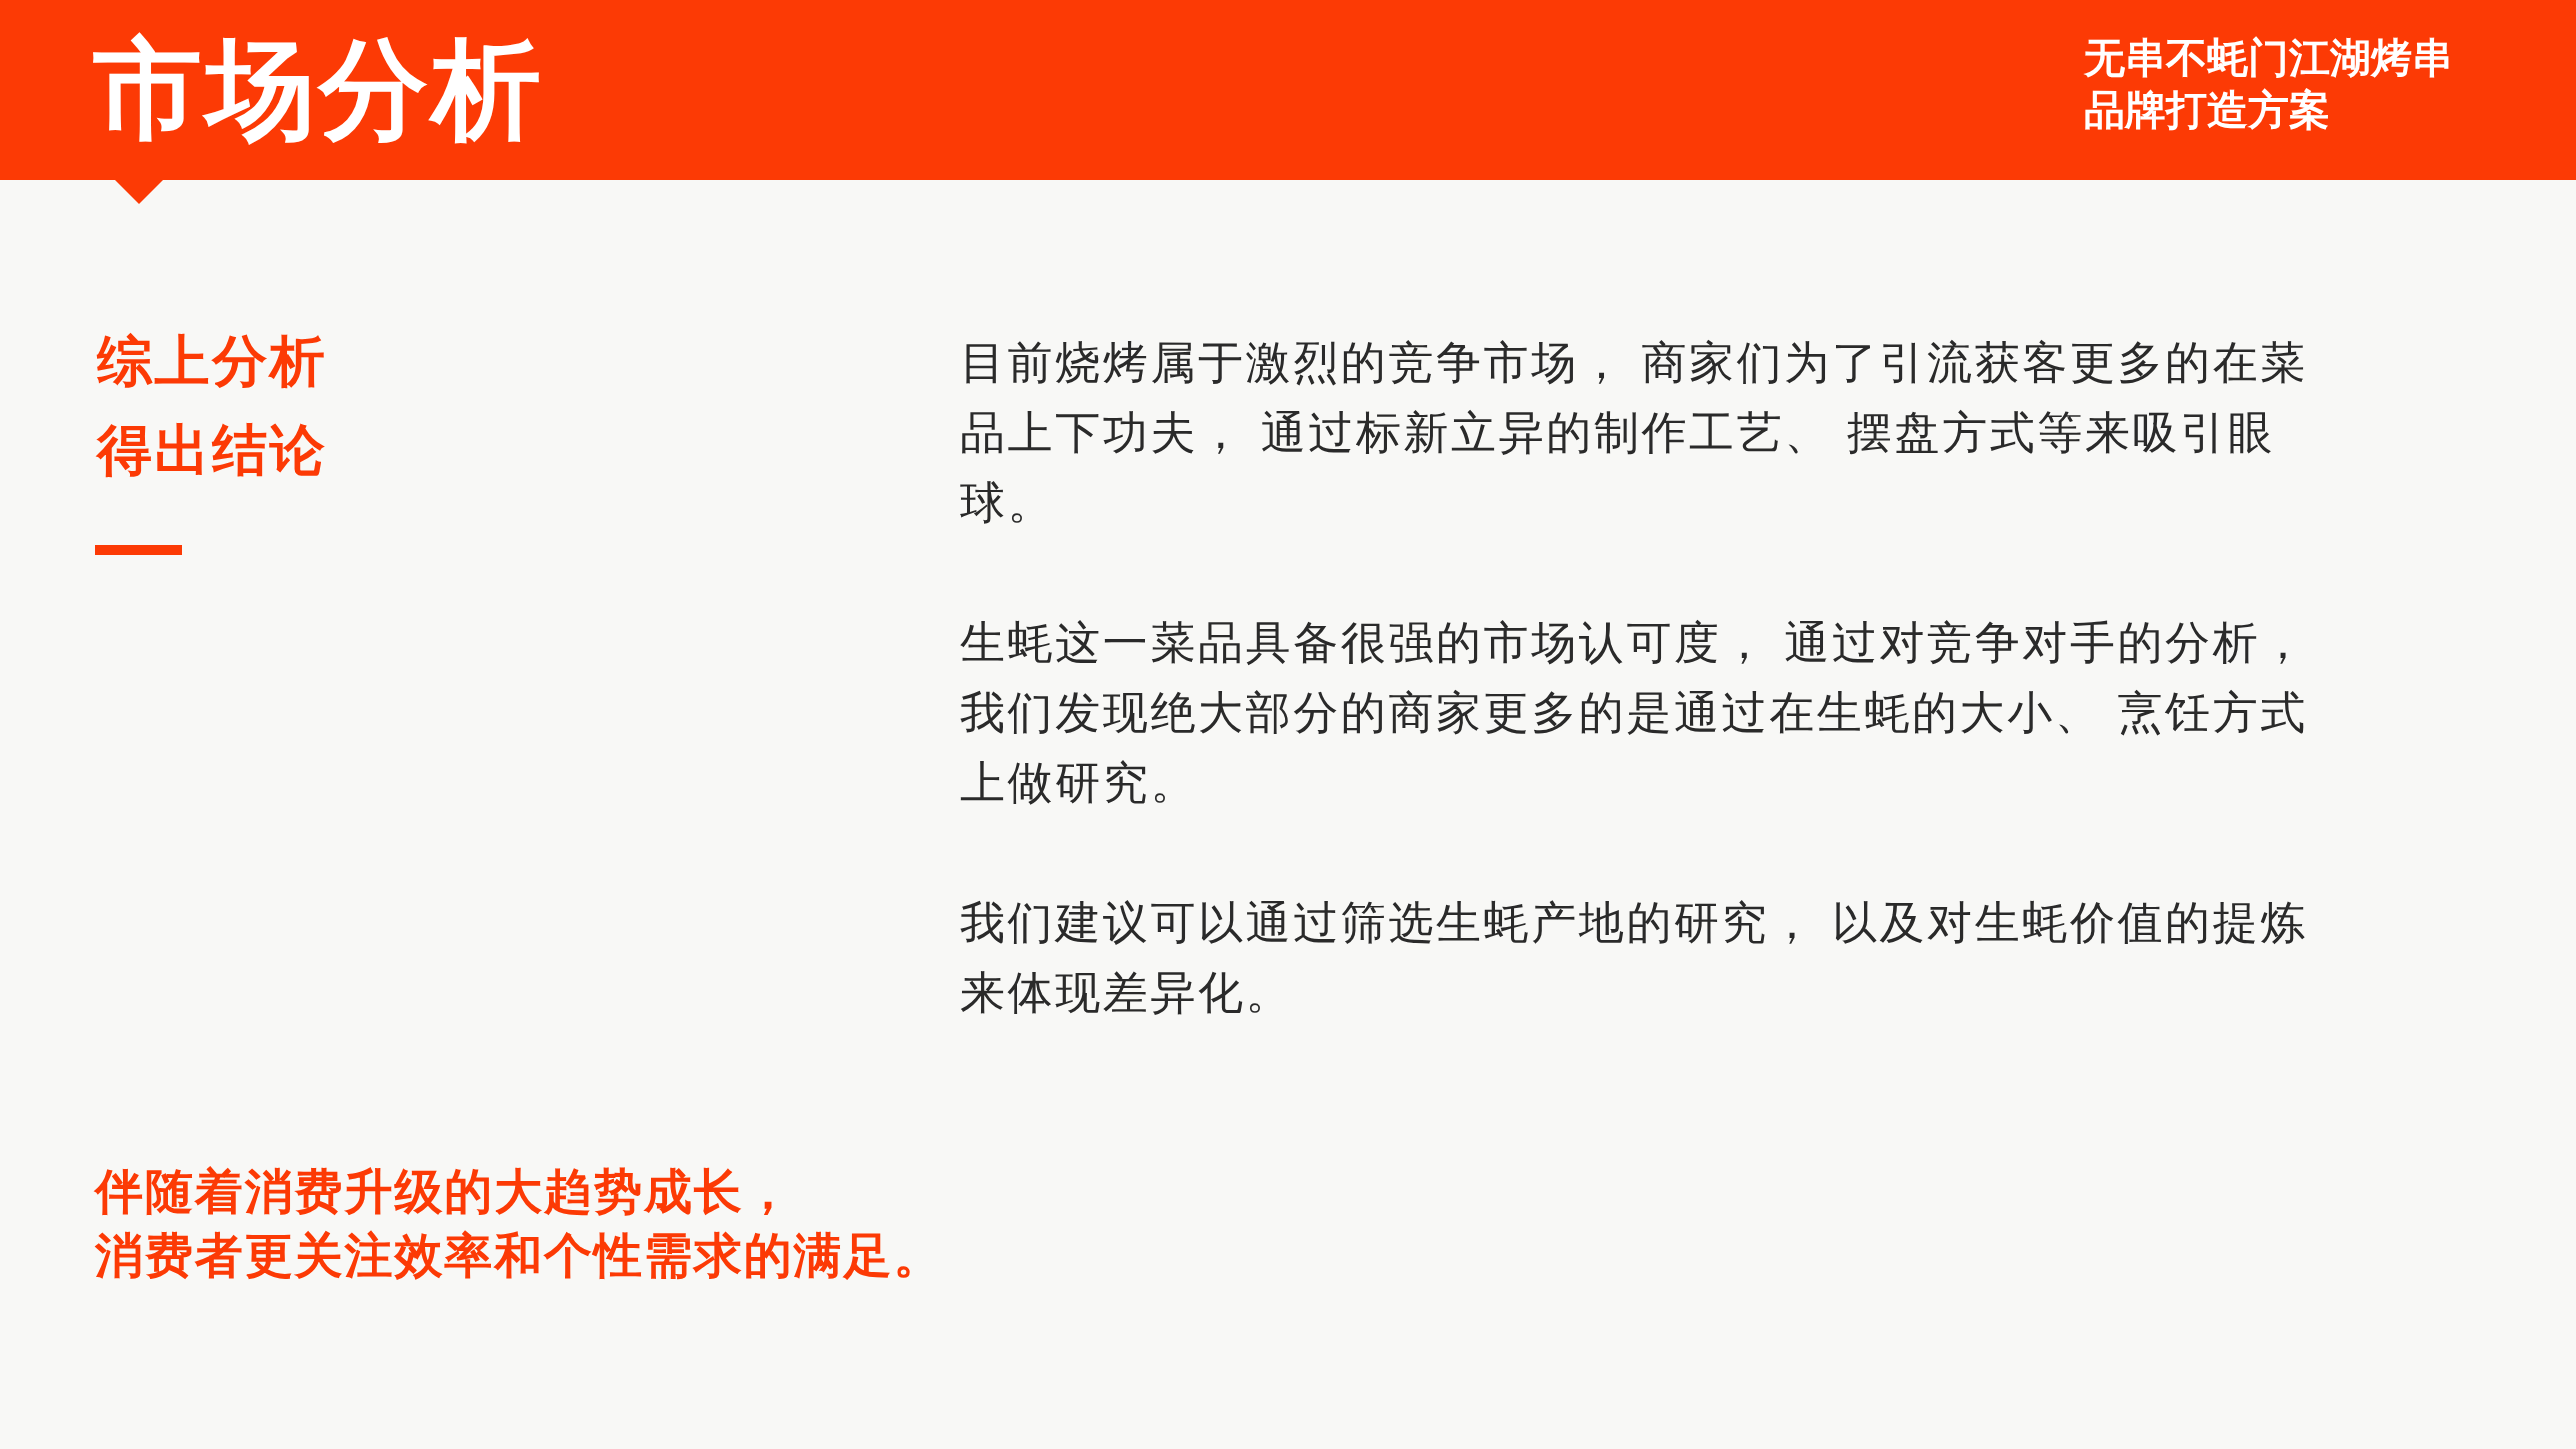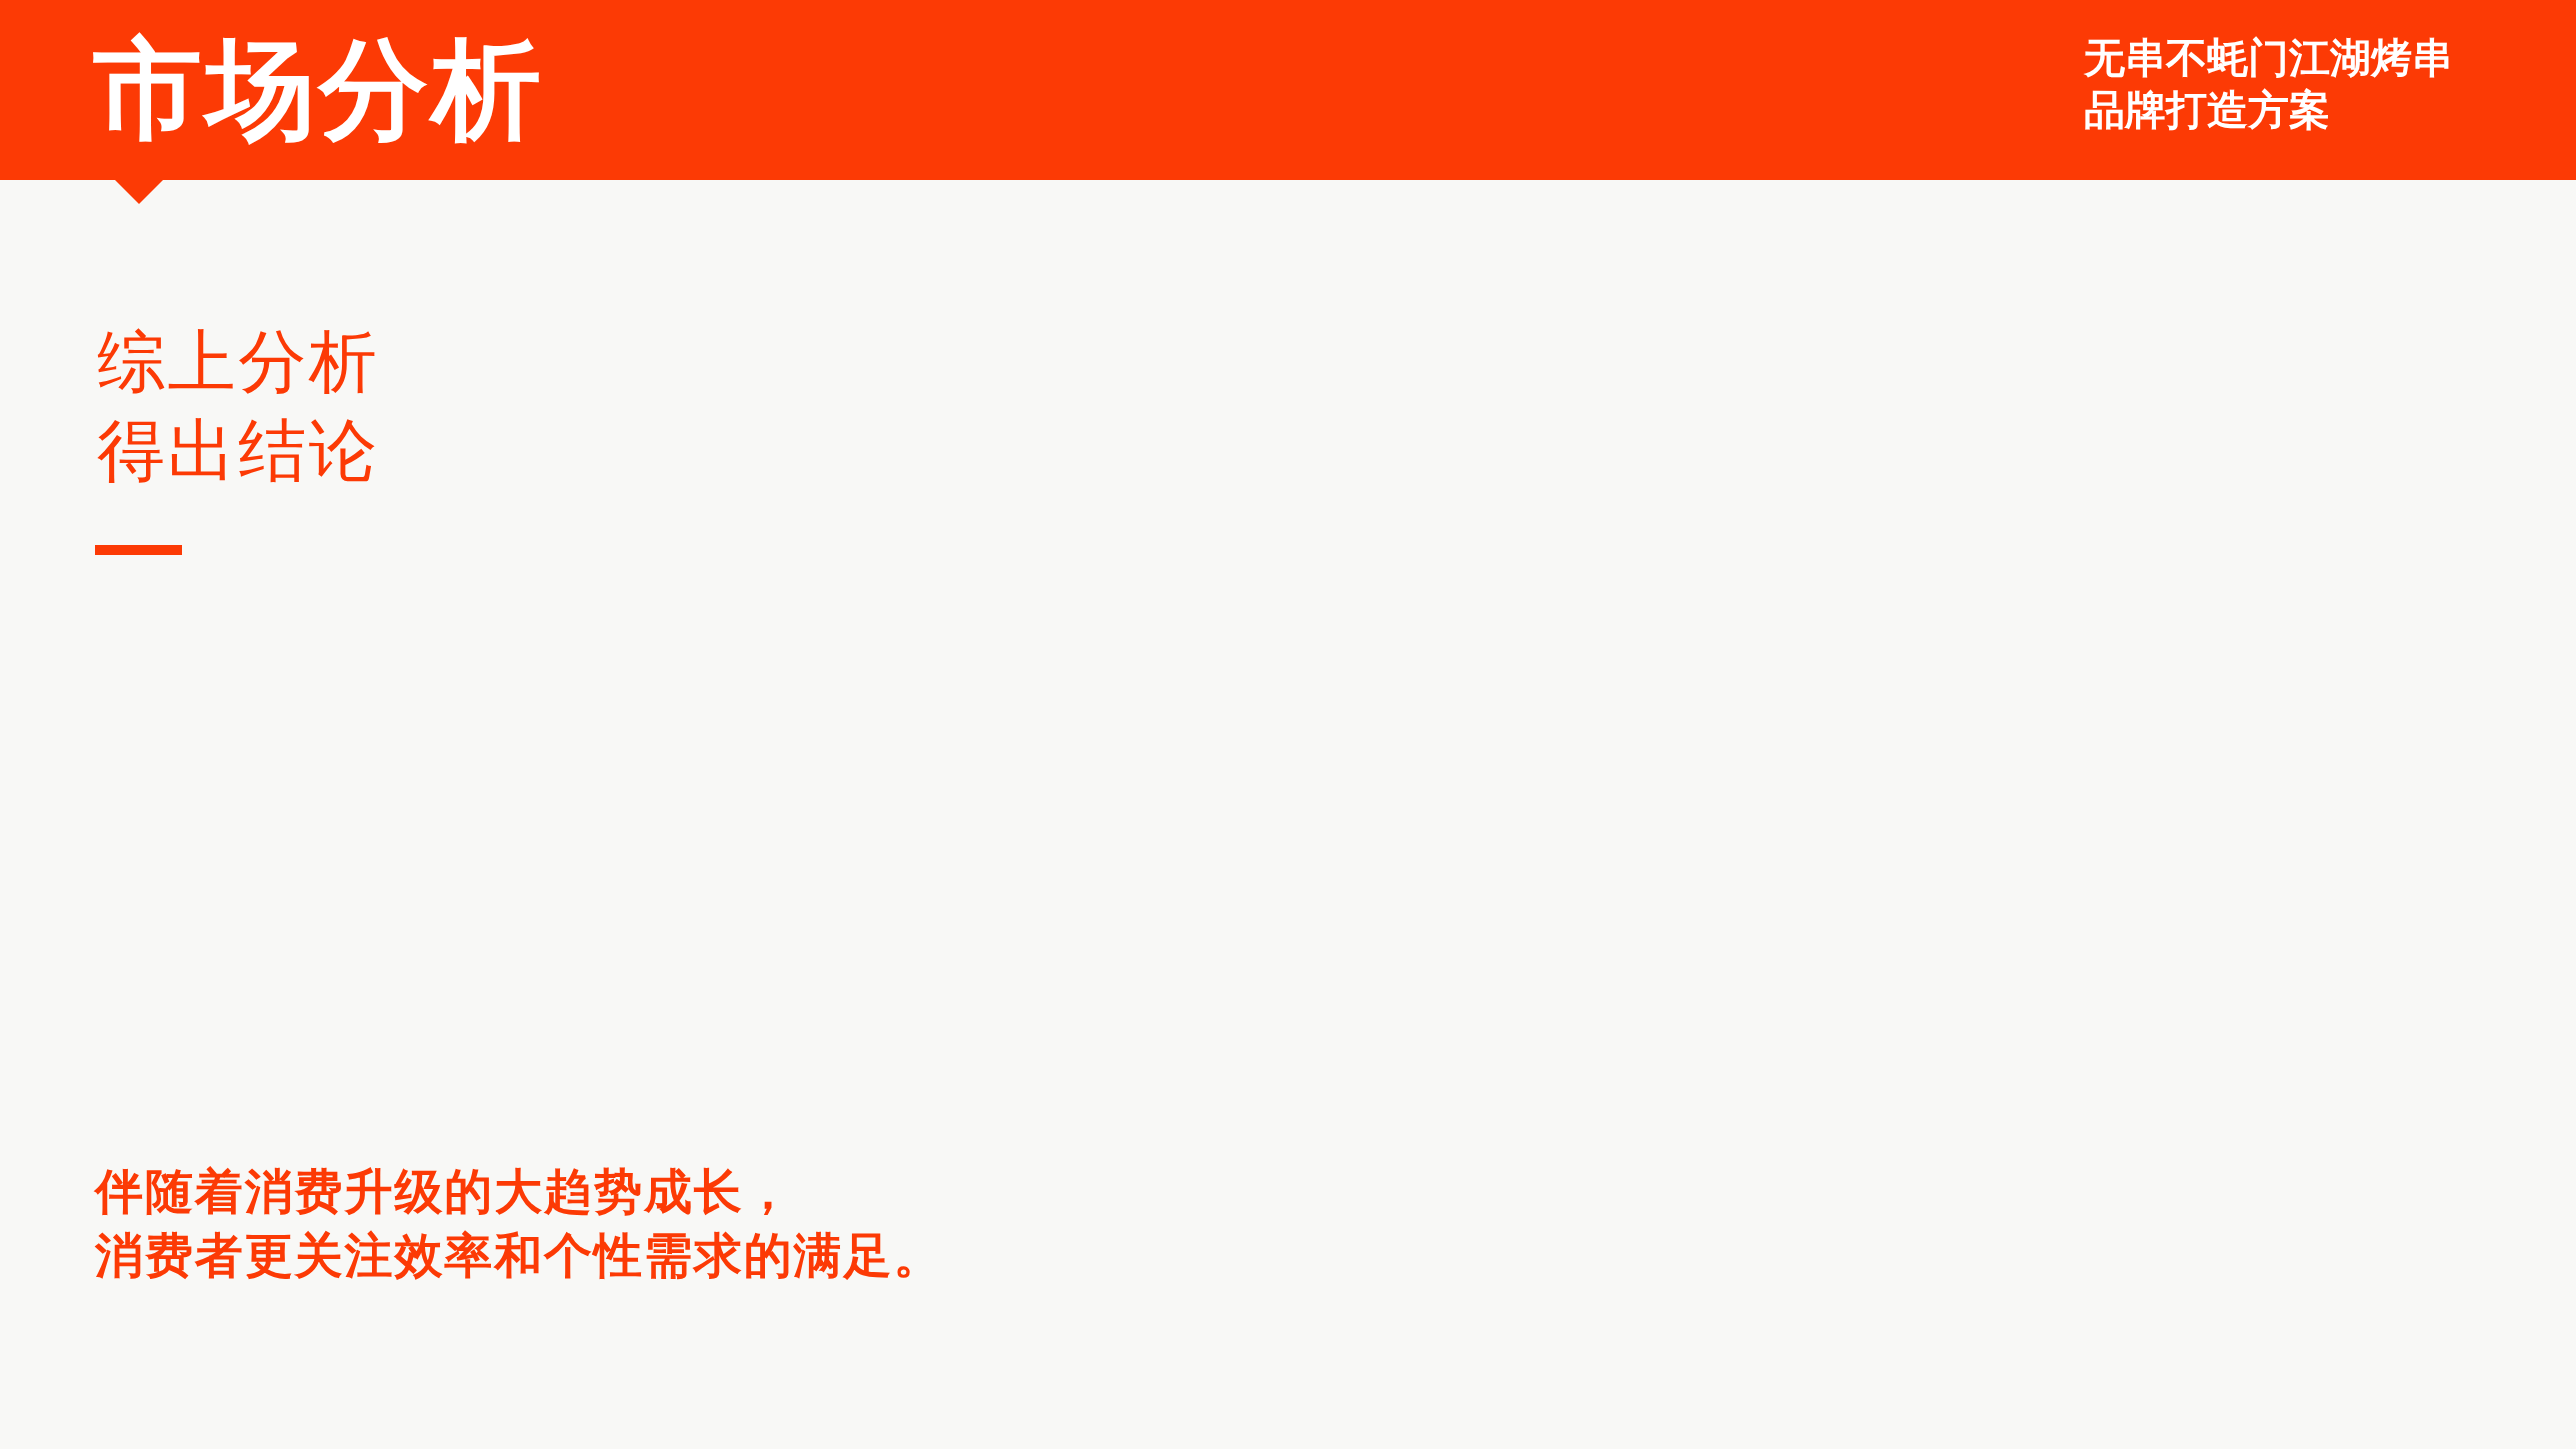--- a/index.html
+++ b/index.html
@@ -40,21 +40,21 @@
   .header-pointer{
     position:absolute;left:115px;top:180px;
     width:0;height:0;
     border-left:24px solid transparent;
     border-right:24px solid transparent;
     border-top:24px solid var(--accent);
   }
   
   .conclusion-heading{
     position:absolute;left:97px;top:317px;
-    font-size:68px;line-height:89px;font-weight:400;
+    font-size:55px;line-height:89px;font-weight:700;
     letter-spacing:2.6px;
     color:var(--accent);
     white-space:pre-line;
   }
   .heading-dash{
     position:absolute;left:95px;top:545px;
     width:87px;height:9.7px;
     background:var(--accent);
   }
   
@@ -88,18 +88,28 @@
   <div class="brand-tagline">无串不蚝门江湖烤串
 品牌打造方案</div>
 
   <div class="header-pointer"></div>
 
   <div class="conclusion-heading">综上分析
 得出结论</div>
 
   <div class="heading-dash"></div>
 
+  <div class="analysis-body">目前烧烤属于激烈的竞争市场， 商家们为了引流获客更多的在菜
+品上下功夫，  通过标新立异的制作工艺、 摆盘方式等来吸引眼
+球。
+
+生蚝这一菜品具备很强的市场认可度， 通过对竞争对手的分析，
+我们发现绝大部分的商家更多的是通过在生蚝的大小、 烹饪方式
+上做研究。
+
+我们建议可以通过筛选生蚝产地的研究， 以及对生蚝价值的提炼
+来体现差异化。</div>
 
   <div class="highlight-statement">伴随着消费升级的大趋势成长，
 消费者更关注效率和个性需求的满足。</div>
 
 </div>
 
 
 </body></html>

